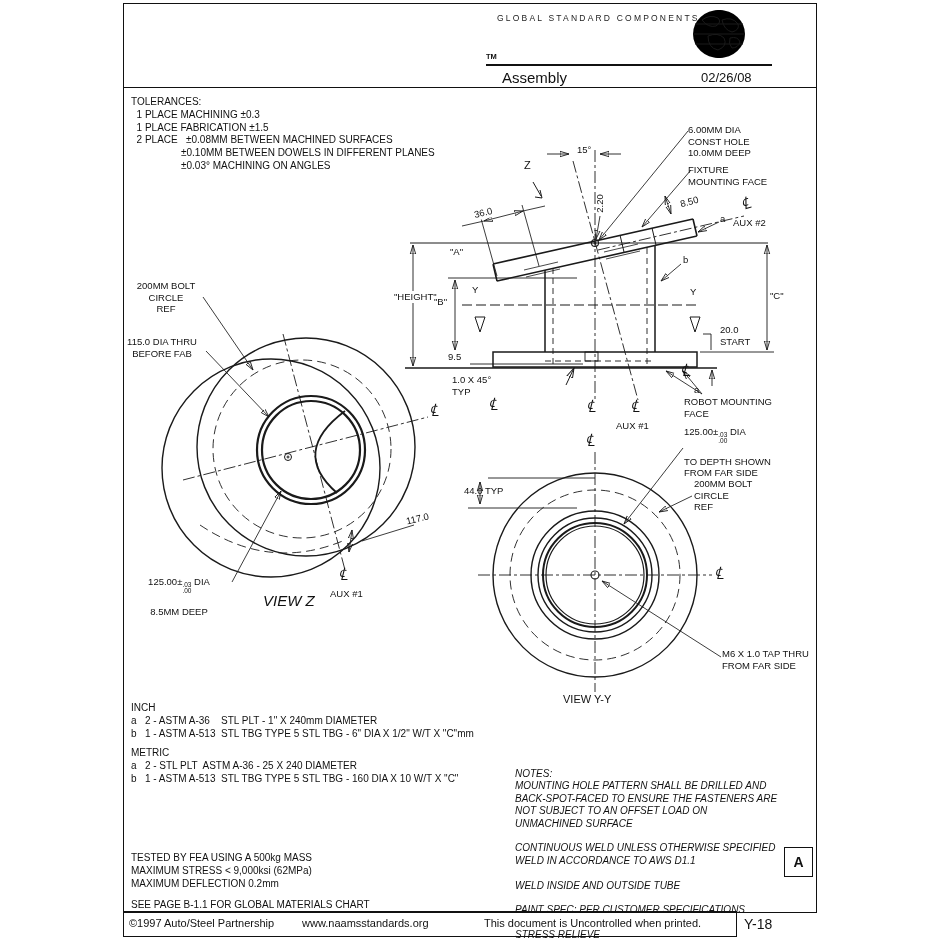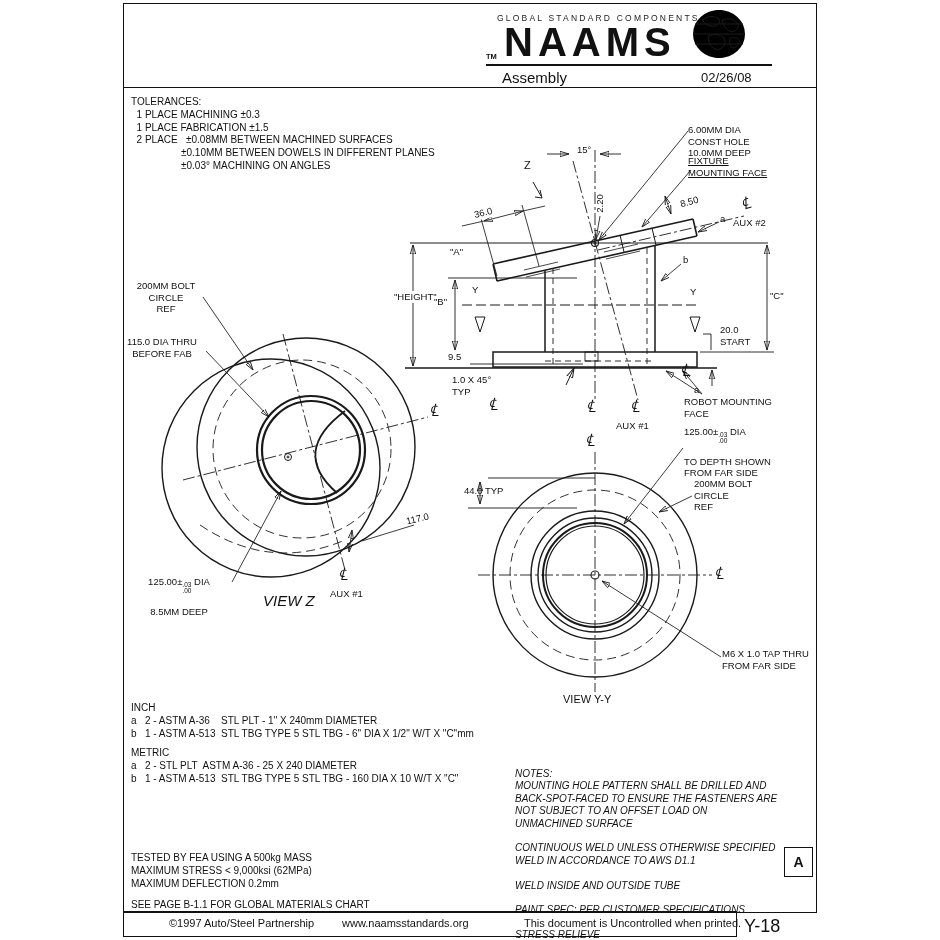--- a/index.html
+++ b/index.html
@@ -17,22 +17,22 @@
   .r90{transform:rotate(-90deg);}
   .cl{position:absolute;font-family:"DejaVu Serif",serif;font-style:italic;font-size:17px;line-height:17px;z-index:3;}
   .title{font-size:17px;font-weight:bold;line-height:20px;white-space:pre;text-align:center;}
   .tagline{font-size:8.5px;letter-spacing:2.2px;color:#222;}
   .brand{font-size:40px;font-weight:bold;letter-spacing:5px;line-height:40px;}
   .tm{font-size:7.5px;font-weight:bold;}
   .doctype{font-size:15px;}
   .date{font-size:13px;}
   .rev{position:absolute;left:784px;top:847px;width:27px;height:28px;border:1.6px solid #111;
        display:flex;align-items:center;justify-content:center;font-size:14px;font-weight:bold;z-index:3;}
-  .foot{font-size:11px;margin-left:40px;}
-  .page-no{font-size:18px;text-align:right;}
+  .foot{font-size:11px;}
+  .page-no{font-size:14px;text-align:right;}
   .stack{display:inline-flex;flex-direction:column;font-size:6.5px;line-height:6px;vertical-align:-2px;}
   svg{position:absolute;left:0;top:0;z-index:1;}
   svg path,svg circle,svg rect,svg line{stroke:#1a1a1a;fill:none;}
 </style>
 </head>
 <body>
 
 <div id="page">
 
   <div class="abs sheet"></div>
@@ -135,21 +135,20 @@
       <path d="M488,478 H595 M468,508 H577" stroke-width="0.9"></path>
       <path d="M480,482 V504" stroke-width="0.9" marker-start="url(#arr)" marker-end="url(#arr)"></path>
       <path d="M683,448 L624,524" stroke-width="0.85" marker-end="url(#arr)"></path>
       <path d="M692,496 L659,512" stroke-width="0.85" marker-end="url(#arr)"></path>
       <path d="M721,657 L602,581" stroke-width="0.85" marker-end="url(#arr)"></path>
     </g>
   </svg>
 
   <div class="abs tagline" style="left:497px;top:13px;">GLOBAL STANDARD COMPONENTS</div>
   <div class="abs tm" style="left:486px;top:52px;">TM</div>
-  <div class="abs brand" style="left:504px;top:22px;">NAAMS</div>
   <svg class="abs" style="left:688px;top:8px;" width="62" height="52" viewBox="0 0 62 52">
     <ellipse cx="31" cy="26" rx="26" ry="24" stroke-width="2"></ellipse>
     <ellipse cx="31" cy="26" rx="9" ry="24" stroke-width="1"></ellipse>
     <ellipse cx="31" cy="26" rx="18" ry="24" stroke-width="1"></ellipse>
     <path d="M7,16 H55 M5,26 H57 M7,36 H55" stroke-width="1"></path>
     <path d="M14,12 Q22,6 30,10 Q34,14 28,18 Q20,20 14,12 Z" fill="#111" stroke="none"></path>
     <path d="M34,12 Q44,8 50,16 Q52,22 44,24 Q36,22 34,12 Z" fill="#111" stroke="none"></path>
     <path d="M20,28 Q30,24 36,30 Q40,38 30,42 Q20,40 20,28 Z" fill="#111" stroke="none"></path>
     <path d="M42,30 Q50,28 52,34 Q50,40 44,40 Q40,36 42,30 Z" fill="#111" stroke="none"></path>
   </svg>
@@ -189,21 +188,21 @@
 STRESS RELIEVE</div>
   <div class="rev">A</div>
 
   <div class="lbl" style="left:524px;top:160px;font-size:11px;">Z</div>
   <div class="lbl bg" style="left:575px;top:144px;">15°</div>
   <div class="lbl r90" style="left:585px;top:192px;width:30px;">2.20</div>
   <div class="lbl bg r13" style="left:472px;top:207px;">36.0</div>
   <div class="lbl" style="left:688px;top:124px;">6.00MM DIA
 CONST HOLE
 10.0MM DEEP</div>
-  <div class="lbl" style="left:688px;top:155px;text-decoration:underline;">FIXTURE
+  <div class="lbl" style="left:688px;top:164px;">FIXTURE
 MOUNTING FACE</div>
   <div class="lbl r15" style="left:680px;top:196px;">8.50</div>
   <div class="lbl" style="left:720px;top:213px;">a</div>
   <div class="lbl" style="left:733px;top:217px;">AUX #2</div>
   <div class="lbl" style="left:450px;top:246px;">"A"</div>
   <div class="lbl bg" style="left:392px;top:291px;">"HEIGHT"</div>
   <div class="lbl bg" style="left:432px;top:296px;">"B"</div>
   <div class="lbl bg" style="left:768px;top:290px;">"C"</div>
   <div class="lbl" style="left:472px;top:284px;">Y</div>
   <div class="lbl" style="left:690px;top:286px;">Y</div>

